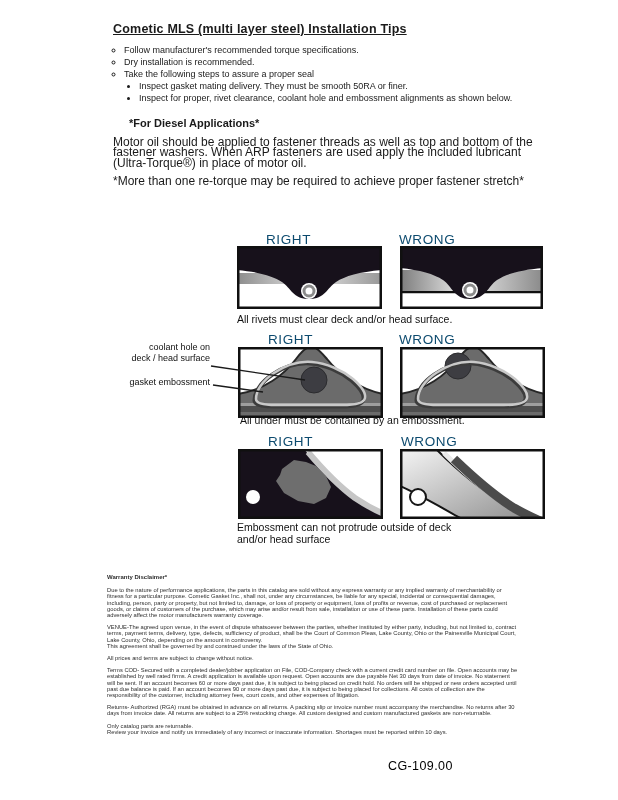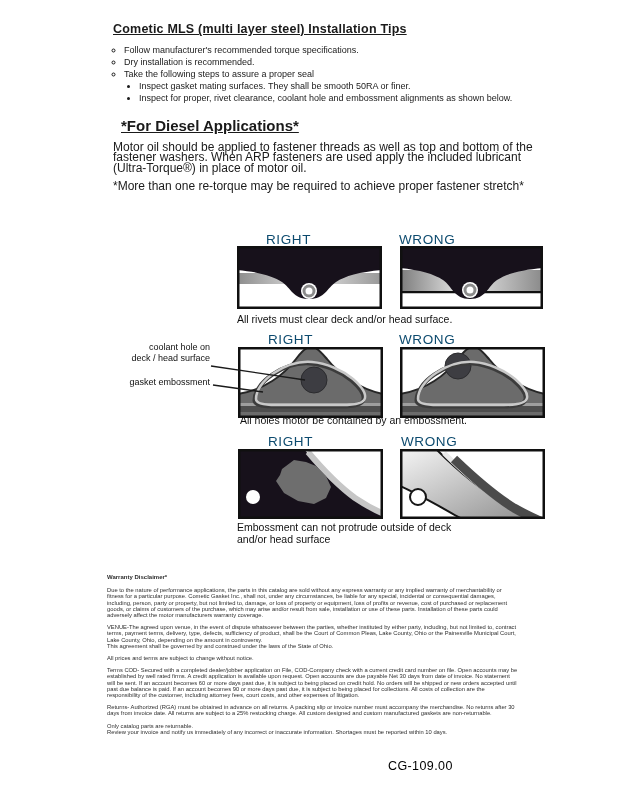--- a/index.html
+++ b/index.html
@@ -9,21 +9,21 @@
     -webkit-font-smoothing:antialiased;
   }
   .page{position:relative;width:568px;height:800px;background:#fff;overflow:hidden;}
 
   
   .header-block{position:absolute;left:113px;top:22px;width:424px;}
   .doc-title{font-size:12.5px;font-weight:bold;text-decoration:underline;letter-spacing:.2px;margin:0;}
   ul.tips{list-style-type:circle;margin:8px 0 0 0;padding-left:11px;font-size:9px;line-height:12px;}
   ul.tips > li{margin:0;}
   ul.subtips{list-style-type:disc;margin:0;padding-left:15px;}
-  .diesel-heading{font-size:15px;font-weight:bold;margin:13px 0 0 8px;text-decoration:underline;}
+  .diesel-heading{font-size:11px;font-weight:bold;margin:13px 0 0 16px;}
   .para{font-size:12px;line-height:10.4px;margin:8px 0 0 0;width:424px;}
 
   
   .dlabel{position:absolute;font-size:13.5px;letter-spacing:.6px;color:#0c4a6e;}
   .dcaption{position:absolute;font-size:10.5px;line-height:12px;color:#111;white-space:pre-line;}
   .dbox{position:absolute;}
   .ann{position:absolute;font-size:9px;line-height:10.5px;text-align:right;white-space:pre-line;color:#111;}
   .leader{position:absolute;pointer-events:none;}
 
   
@@ -39,21 +39,21 @@
 <div class="page">
 
   <div class="header-block">
     <h1 class="doc-title">Cometic MLS (multi layer steel) Installation Tips</h1>
 
     <ul class="tips">
       <li><span>Follow manufacturer's recommended torque specifications.</span></li>
       <li><span>Dry installation is recommended.</span></li>
       <li><span>Take the following steps to assure a proper seal</span>
         <ul class="subtips">
-          <li><span>Inspect gasket mating surfaces.  They shall be smooth 50RA or finer.</span></li>
+          <li><span>Inspect gasket mating delivery.  They must be smooth 50RA or finer.</span></li>
           <li><span>Inspect for proper, rivet clearance, coolant hole and embossment alignments as shown below.</span></li>
         </ul>
       </li>
     </ul>
 
     <h2 class="diesel-heading">*For Diesel Applications*</h2>
     <p class="para">Motor oil should be applied to fastener threads as well as top and bottom of the fastener washers. When ARP fasteners are used apply the included lubricant (Ultra-Torque®) in place of motor oil.</p>
     <p class="para">*More than one re-torque may be required to achieve proper fastener stretch*</p>
   </div>
 
@@ -129,21 +129,21 @@
     <path d="M18,52 C18,44 24,34 36,26 C48,18 62,14 74,15 C88,16 104,23 115,32 C123,39 128,46 127,51 C126,56 118,58 104,58 L38,58 C26,58 18,56 18,52 Z" fill="none" stroke="#3c3c3c" stroke-width="4" transform="translate(-1.5,1.5)"></path>
     <path d="M18,52 C18,44 24,34 36,26 C48,18 62,14 74,15 C88,16 104,23 115,32 C123,39 128,46 127,51 C126,56 118,58 104,58 L38,58 C26,58 18,56 18,52 Z" fill="none" stroke="#c9c9c9" stroke-width="2.5"></path>
     <rect x="1.25" y="1.25" width="142.5" height="68.5" fill="none" stroke="#101010" stroke-width="2.5"></rect>
   </svg>
 
   <svg class="leader" style="left:205px;top:340px;" width="115" height="60" viewBox="0 0 115 60">
     <line x1="6" y1="26" x2="100" y2="40" stroke="#1a1a1a" stroke-width="1.3"></line>
     <line x1="8" y1="45" x2="58" y2="52" stroke="#1a1a1a" stroke-width="1.3"></line>
   </svg>
 
-  <div class="dcaption" style="left:240px;top:414px;">All holes motor be contained by an embossment.</div>
+  <div class="dcaption" style="left:240px;top:414px;">All under must be contained by an embossment.</div>
 
   <div class="dlabel" style="left:268px;top:434px;">RIGHT</div>
   <div class="dlabel" style="left:401px;top:434px;">WRONG</div>
 
   <svg class="dbox" style="left:238px;top:449px;" width="145" height="70" viewBox="0 0 145 70">
     <rect width="145" height="70" fill="#ffffff"></rect>
     <path d="M0,0 H66 C80,18 98,36 114,47 C126,55 137,60 145,63 V70 H0 Z" fill="#17111b"></path>
     <path d="M70,3 C86,22 102,38 117,49 C129,57 139,62 146,65" fill="none" stroke="#c6c6c6" stroke-width="6"></path>
     <polygon points="44,20 56,11 68,13 78,17 88,27 93,38 88,49 76,55 60,52 46,44 38,32 42,26" fill="#6e6e6e"></polygon>
     <circle cx="15" cy="48" r="7" fill="#ffffff"></circle>

